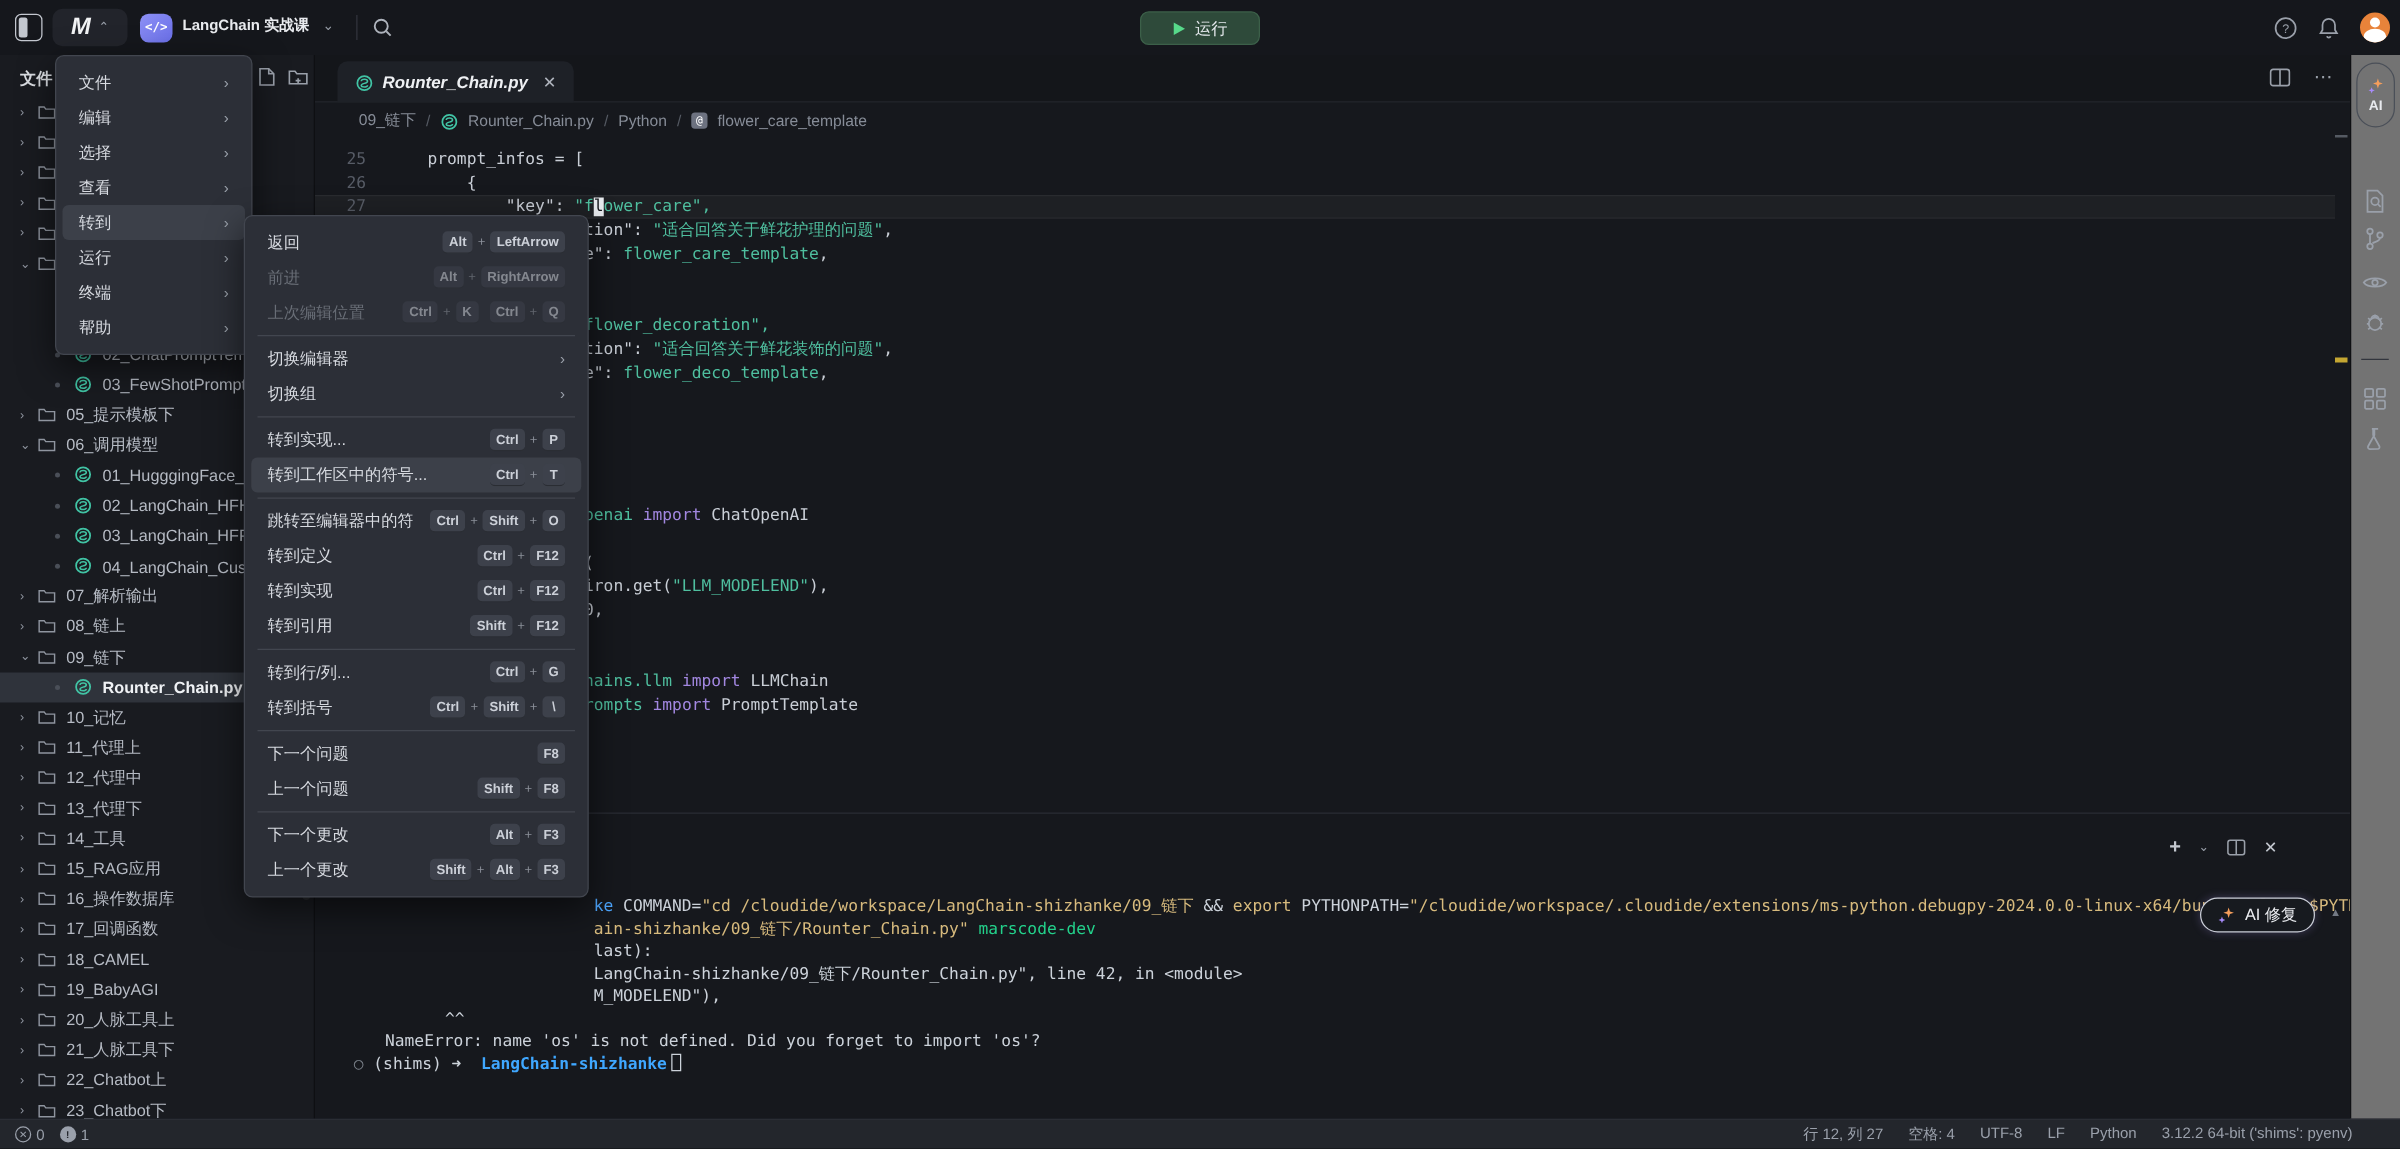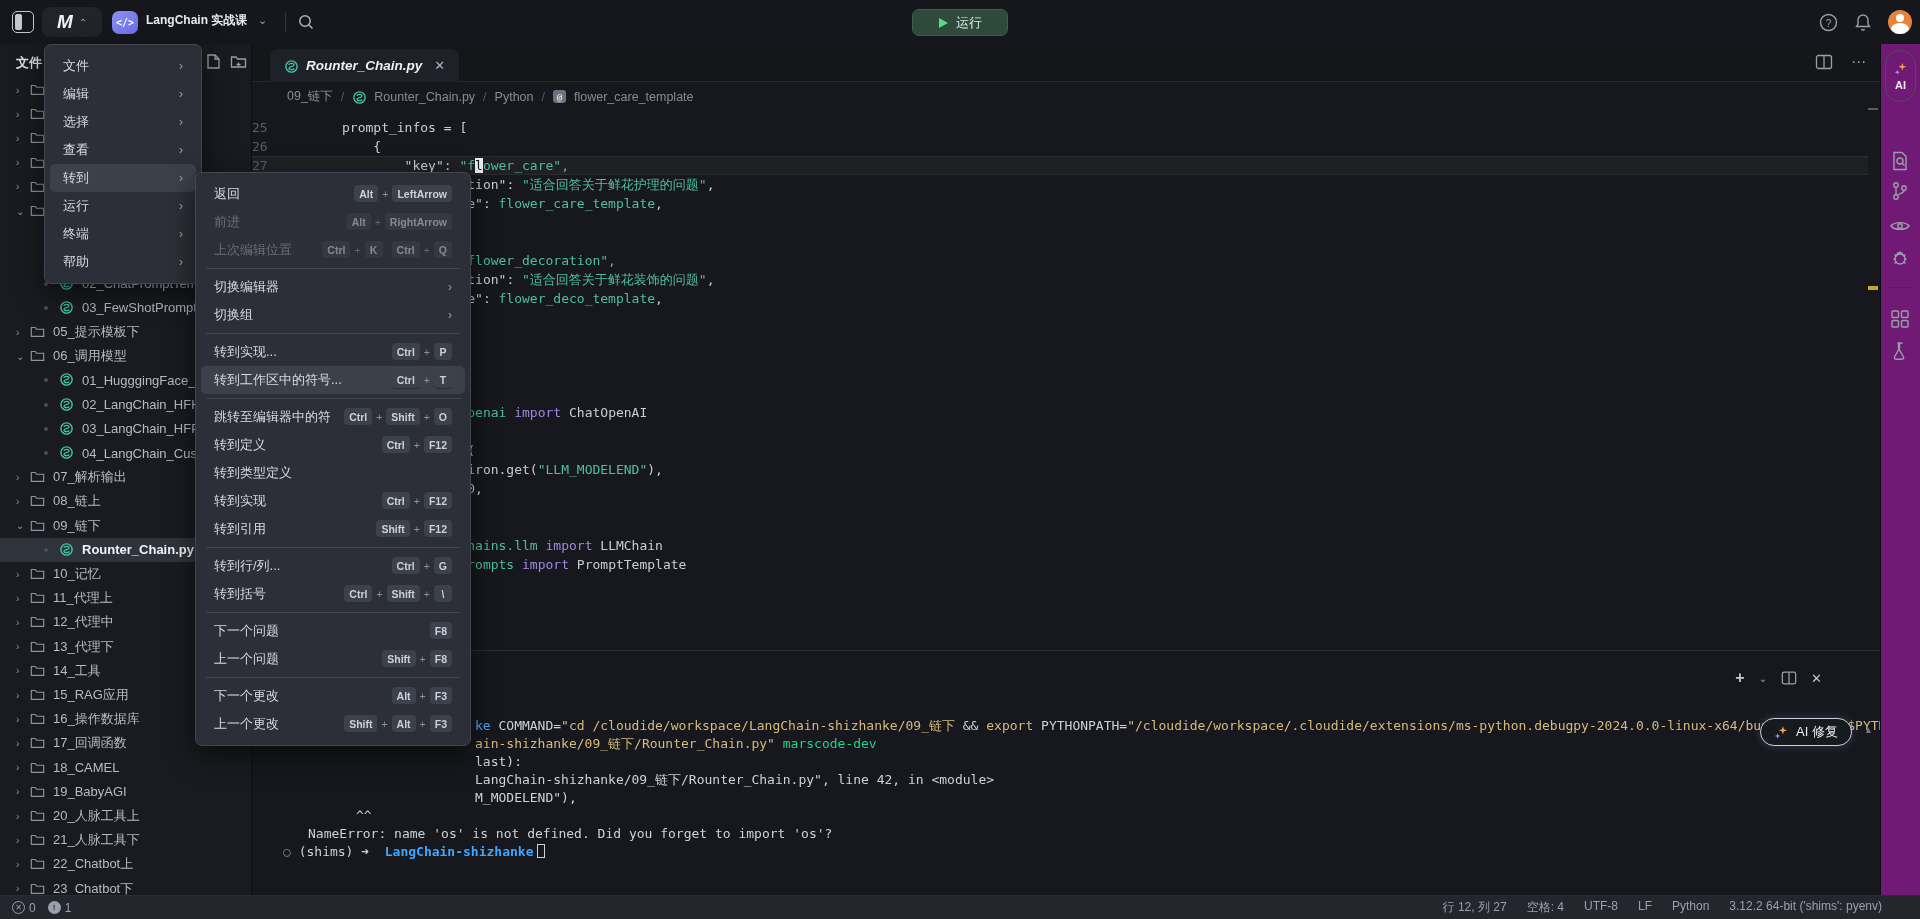--- a/index.html
+++ b/index.html
@@ -46,39 +46,39 @@
   .tab-x { color:#aeb3bc; font-size:13px; margin-left:4px; }
   .tabbar-tools { position:absolute; right:14px; top:9px; display:flex; gap:18px; }
   .breadcrumb { position:absolute; left:287px; top:88px; display:flex; align-items:center; gap:8px; color:#868c97; font-size:12.5px; z-index:1; }
   .breadcrumb .bsep { color:#565b64; }
   .bc-ic { width:14px; height:14px; display:inline-block; vertical-align:-2px; }
   .sym-ic { width:13px; height:13px; background:#6d7280; border-radius:3px; color:#fff; font-size:9px; display:inline-flex; align-items:center; justify-content:center; font-family:"DejaVu Sans Mono",monospace; }
 
   .code { position:absolute; left:252px; top:44px; width:1616px; height:606px; font-family:"DejaVu Sans Mono",monospace; font-size:13px; }
   .curline { position:absolute; left:0; width:1616px; height:19px; background:rgba(255,255,255,.035); border-top:1px solid rgba(255,255,255,.05); border-bottom:1px solid rgba(255,255,255,.05); }
   .cl { position:absolute; height:19px; line-height:19px; white-space:pre; }
-  .cl .num { position:absolute; left:0; width:66px; text-align:left; color:#575c66; }
+  .cl .num { position:absolute; left:0; width:66px; text-align:center; color:#575c66; }
   .cl .ctext { position:absolute; left:90px; }
   .t-pl { color:#c9ced6; } .t-kw { color:#a287e0; } .t-str { color:#4fbf9f; } .t-mod { color:#4fbf9f; } .t-prop { color:#c9ced6; }
   .cursor { background:#e7eaee; color:#14161a; }
 
   .ovr-mark1 { position:absolute; left:1868px; top:108px; width:10px; height:2px; background:#555a63; }
   .ovr-mark2 { position:absolute; left:1868px; top:286px; width:10px; height:4px; background:#c4a632; }
 
   
   .terminal { position:absolute; left:252px; top:650px; width:1628px; height:245px; background:#16181d; border-top:1px solid #2a2d34; overflow:hidden; }
   .term-tools { position:absolute; right:58px; top:18px; display:flex; align-items:center; gap:14px; z-index:3; }
   .trow2 { position:absolute; font-family:"DejaVu Sans Mono",monospace; font-size:13px; line-height:17px; white-space:pre; }
   .t-cy{color:#4da6ff;} .t-yl{color:#d7ba7d;} .t-gr{color:#23d18b;} .t-wh{color:#ccd2da;} .t-dim{color:#7a8089;} .t-bl{color:#3fa7ff;font-weight:bold;}
   .tcursor { display:inline-block; width:8px; height:14px; border:1px solid #ccd2da; vertical-align:-2px; margin-left:4px; }
   .aifix { position:absolute; left:1508px; top:67px; height:28px; padding:0 13px; border:1px solid #c9cdd6; border-radius:15px; background:#171a1f; display:flex; align-items:center; gap:7px; color:#eceef2; font-size:13px; z-index:4; box-shadow:0 0 8px rgba(180,160,255,.25); }
   .scrollup { position:absolute; left:1612px; top:74px; color:#737984; font-size:9px; z-index:4; }
 
   
-  .rsb { position:absolute; left:1880px; top:44px; width:40px; height:851px; background:#701a75; border-left:1px solid #0e0f12; }
+  .rsb { position:absolute; left:1880px; top:44px; width:40px; height:851px; background:#737373; border-left:1px solid #0e0f12; }
   .ai-pill { position:absolute; left:4px; top:6px; width:31px; height:52px; border:1px solid #4a4f58; border-radius:16px; display:flex; flex-direction:column; align-items:center; justify-content:center; gap:3px; }
   .ai-pill .ai-txt { color:#e8eaee; font-size:11px; font-weight:bold; }
   .rsb-ic { position:absolute; left:8px; width:22px; height:22px; }
   .rsb-sep { position:absolute; left:8px; top:243px; width:22px; height:1px; background:#32353d; }
 
   
   .statusbar { position:absolute; left:0; top:895px; width:1920px; height:24px; background:#23262c; border-top:1px solid #2a2d34; display:flex; align-items:center; color:#9aa0ab; font-size:12px; z-index:6; }
   .sb-left { display:flex; align-items:center; gap:12px; margin-left:12px; }
   .sb-prob { display:flex; align-items:center; gap:4px; }
   .sb-circ { width:13px; height:13px; border:1px solid #9aa0ab; border-radius:50%; font-size:8px; display:inline-flex; align-items:center; justify-content:center; }
@@ -792,23 +792,20 @@
         <span class="lbl">转到定义</span>
         <span class="chords">
           <span class="chord">
             <span class="kbd">Ctrl</span>
             <span class="kplus">+</span>
             <span class="kbd">F12</span>
           </span>
         </span>
       </div>
       <div class="mi">
-        <span class="lbl">转到类型定义</span>
-      </div>
-      <div class="mi">
         <span class="lbl">转到实现</span>
         <span class="chords">
           <span class="chord">
             <span class="kbd">Ctrl</span>
             <span class="kplus">+</span>
             <span class="kbd">F12</span>
           </span>
         </span>
       </div>
       <div class="mi">

